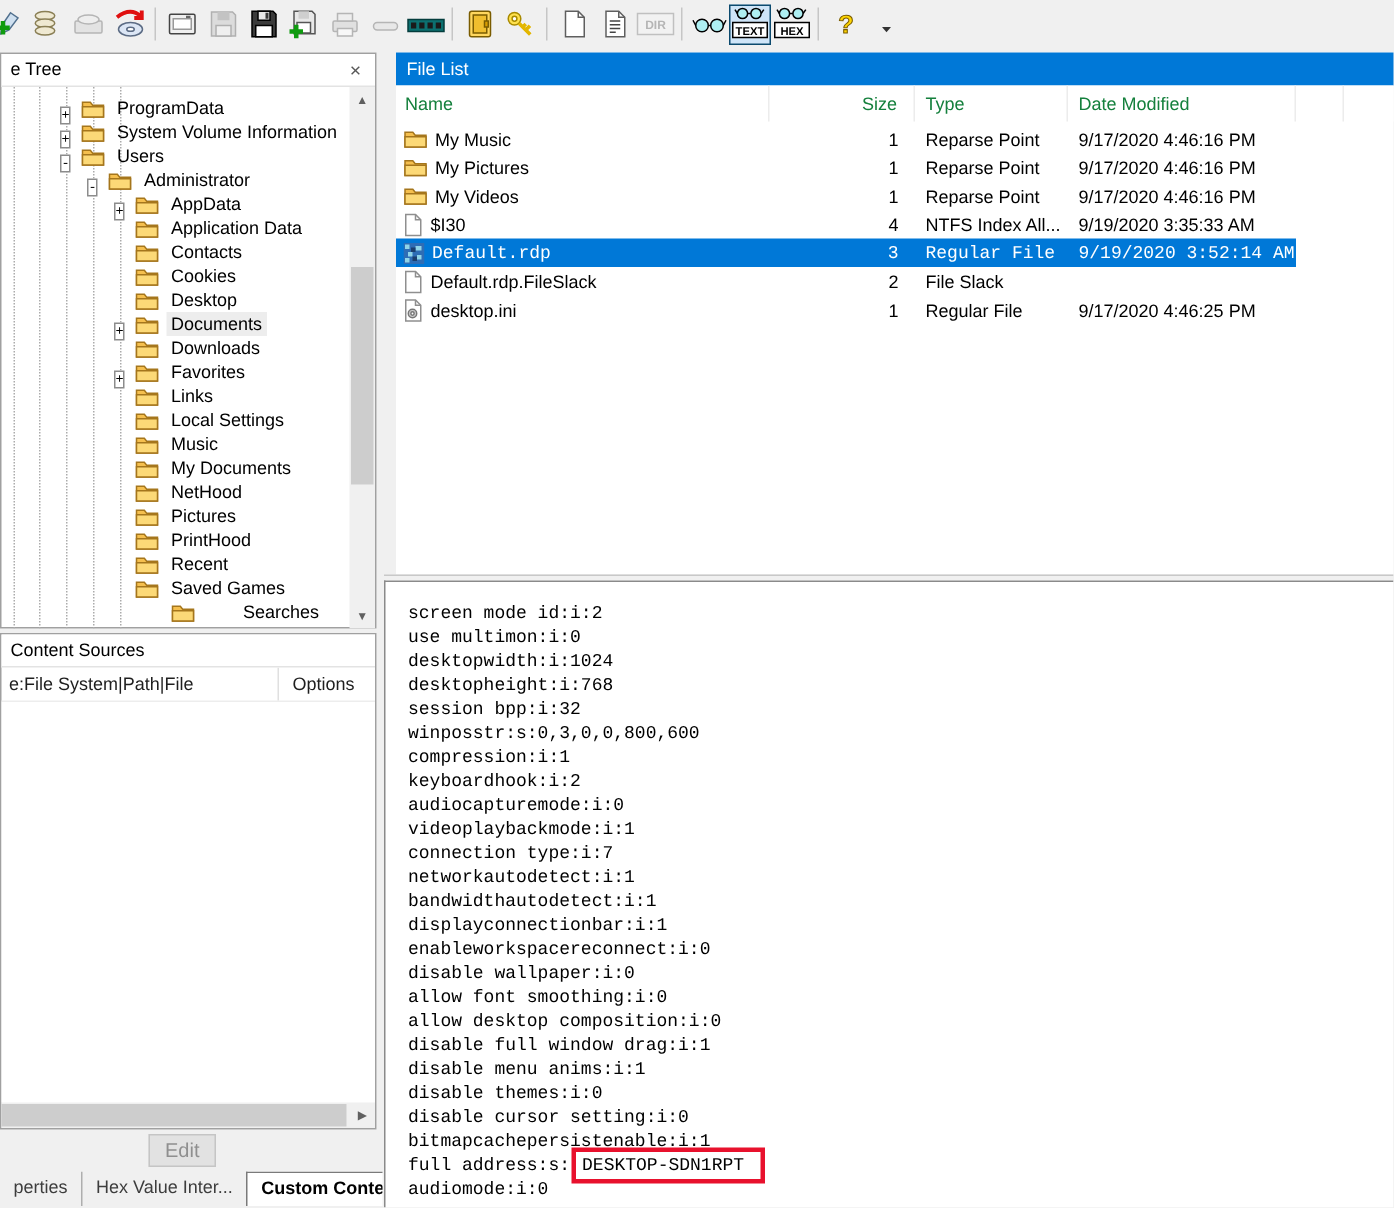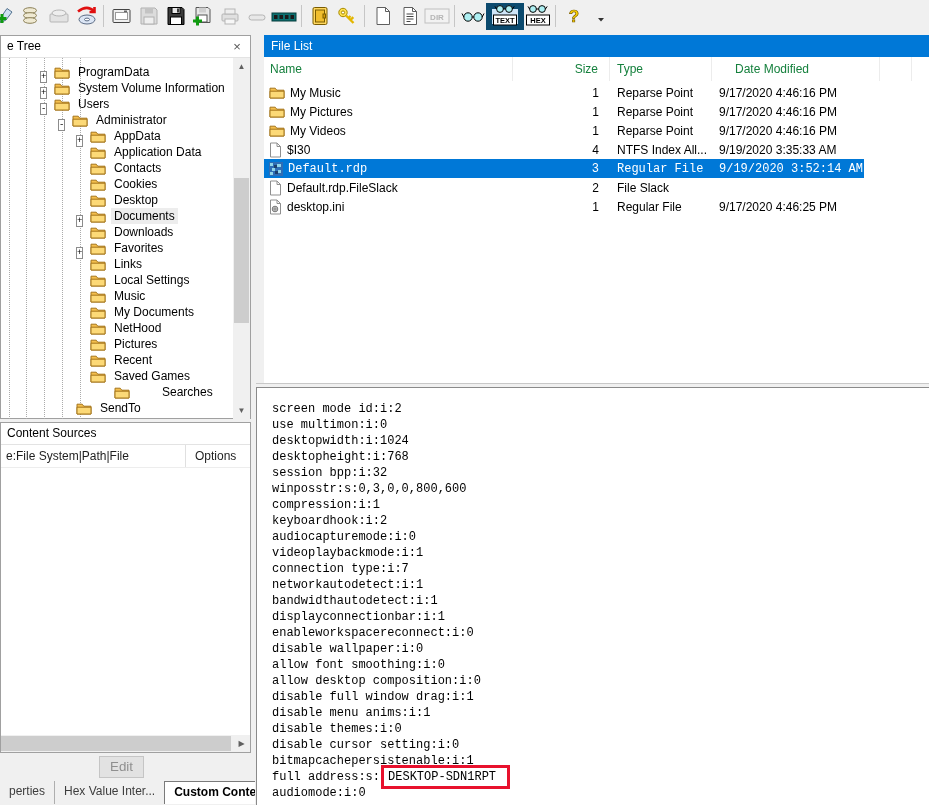--- a/index.html
+++ b/index.html
@@ -5,21 +5,21 @@
   html,body{margin:0;padding:0;}
   body{
     width:929px;height:805px;position:relative;overflow:hidden;
     background:#f0f0f0;
     font-family:"Liberation Sans",sans-serif;font-size:12px;color:#000;
     -webkit-font-smoothing:antialiased;
   }
   
   .toolbar{position:absolute;left:0;top:0;width:929px;height:32px;display:flex;align-items:center;background:#f0f0f0;}
   .tbtn{min-width:27px;height:27px;display:flex;align-items:center;justify-content:center;box-sizing:border-box;}
-  .tbtn.active{border:6px solid #0c4a6e;background:#cfe5f8;}
+  .tbtn.active{border:1px solid #0c4a6e;background:#cfe5f8;}
   .tsep{width:1px;height:22px;background:#c6c6c6;margin:0 4px;flex:none;}
   .tbtn.first{margin-left:-9px;}
   
   .panel{position:absolute;background:#fff;border:1px solid #a0a0a0;box-sizing:border-box;}
   .panel-title{height:21px;line-height:21px;padding-left:6px;background:#fff;position:relative;border-bottom:1px solid #e3e3e3;color:#000;}
   .panel-close{position:absolute;right:6px;top:0;width:14px;text-align:center;color:#575757;font-size:13px;cursor:default;}
   
   .tree-panel{left:0;top:35px;width:251px;height:384px;}
   .tree-body{position:relative;height:361px;overflow:hidden;}
   .tree-rows{position:absolute;left:0;top:0;right:17px;bottom:0;overflow:hidden;padding-top:6px;}
@@ -53,21 +53,21 @@
   .tab:first-child{border-left:none;}
   .tab.active{background:#fff;border:1px solid #7a7a7a;border-bottom:none;font-weight:bold;color:#000;}
   
   .fl-panel{position:absolute;left:264px;top:35px;width:673px;height:348px;background:#fff;}
   .fl-title{height:22px;line-height:22px;background:#0078d7;color:#fff;padding-left:7px;}
   .fl-header{height:24px;display:flex;align-items:center;background:#fff;color:#15803d;}
   .fl-header .hc{height:100%;display:flex;align-items:center;box-sizing:border-box;border-right:1px solid #ececec;}
   .hc-name{width:249px;padding-left:6px;}
   .hc-size{width:97px;justify-content:flex-end;padding-right:11px;}
   .hc-type{width:102px;padding-left:7px;}
-  .hc-date{width:152px;padding-left:7px;margin-left:16px;}
+  .hc-date{width:152px;padding-left:7px;}
   .hc-extra{width:32px;}
   .fl-rows{padding-top:2px;}
   .fl-row{height:19px;display:flex;align-items:center;width:600px;}
   .fl-row.selected{background:#0078d7;color:#fff;font-family:Liberation Mono, monospace;}
   .c-name{width:249px;display:flex;align-items:center;padding-left:5px;box-sizing:border-box;text-align:right;}
   .c-name .ficon{flex:none;margin-right:5px;display:flex;}
   .c-size{width:97px;text-align:right;padding-right:11px;box-sizing:border-box;}
   .c-type{width:102px;padding-left:7px;box-sizing:border-box;}
   .c-date{width:152px;padding-left:7px;box-sizing:border-box;white-space:nowrap;}
   
@@ -431,20 +431,30 @@
         </div>
         <div class="trow" style="padding-left: 75px;">
           <span class="expslot"></span>
           <span class="ticon">
             <svg width="16" height="13">
               <path d="M1 2.2 h5.2 l1.6 2 H15 V12 H1 z" fill="#f5bf4e" stroke="#a5761c"></path>
               <path d="M1 5.2 h14 V12 H1 z" fill="#fcd977" stroke="#a5761c"></path>
             </svg>
           </span>
           <span class="tlabel">Pictures</span>
+        </div>
+        <div class="trow" style="padding-left: 75px;">
+          <span class="expslot"></span>
+          <span class="ticon">
+            <svg width="16" height="13">
+              <path d="M1 2.2 h5.2 l1.6 2 H15 V12 H1 z" fill="#f5bf4e" stroke="#a5761c"></path>
+              <path d="M1 5.2 h14 V12 H1 z" fill="#fcd977" stroke="#a5761c"></path>
+            </svg>
+          </span>
+          <span class="tlabel">PrintHood</span>
         </div>
         <div class="trow" style="padding-left: 75px;">
           <span class="expslot"></span>
           <span class="ticon">
             <svg width="16" height="13">
               <path d="M1 2.2 h5.2 l1.6 2 H15 V12 H1 z" fill="#f5bf4e" stroke="#a5761c"></path>
               <path d="M1 5.2 h14 V12 H1 z" fill="#fcd977" stroke="#a5761c"></path>
             </svg>
           </span>
           <span class="tlabel">Recent</span>

